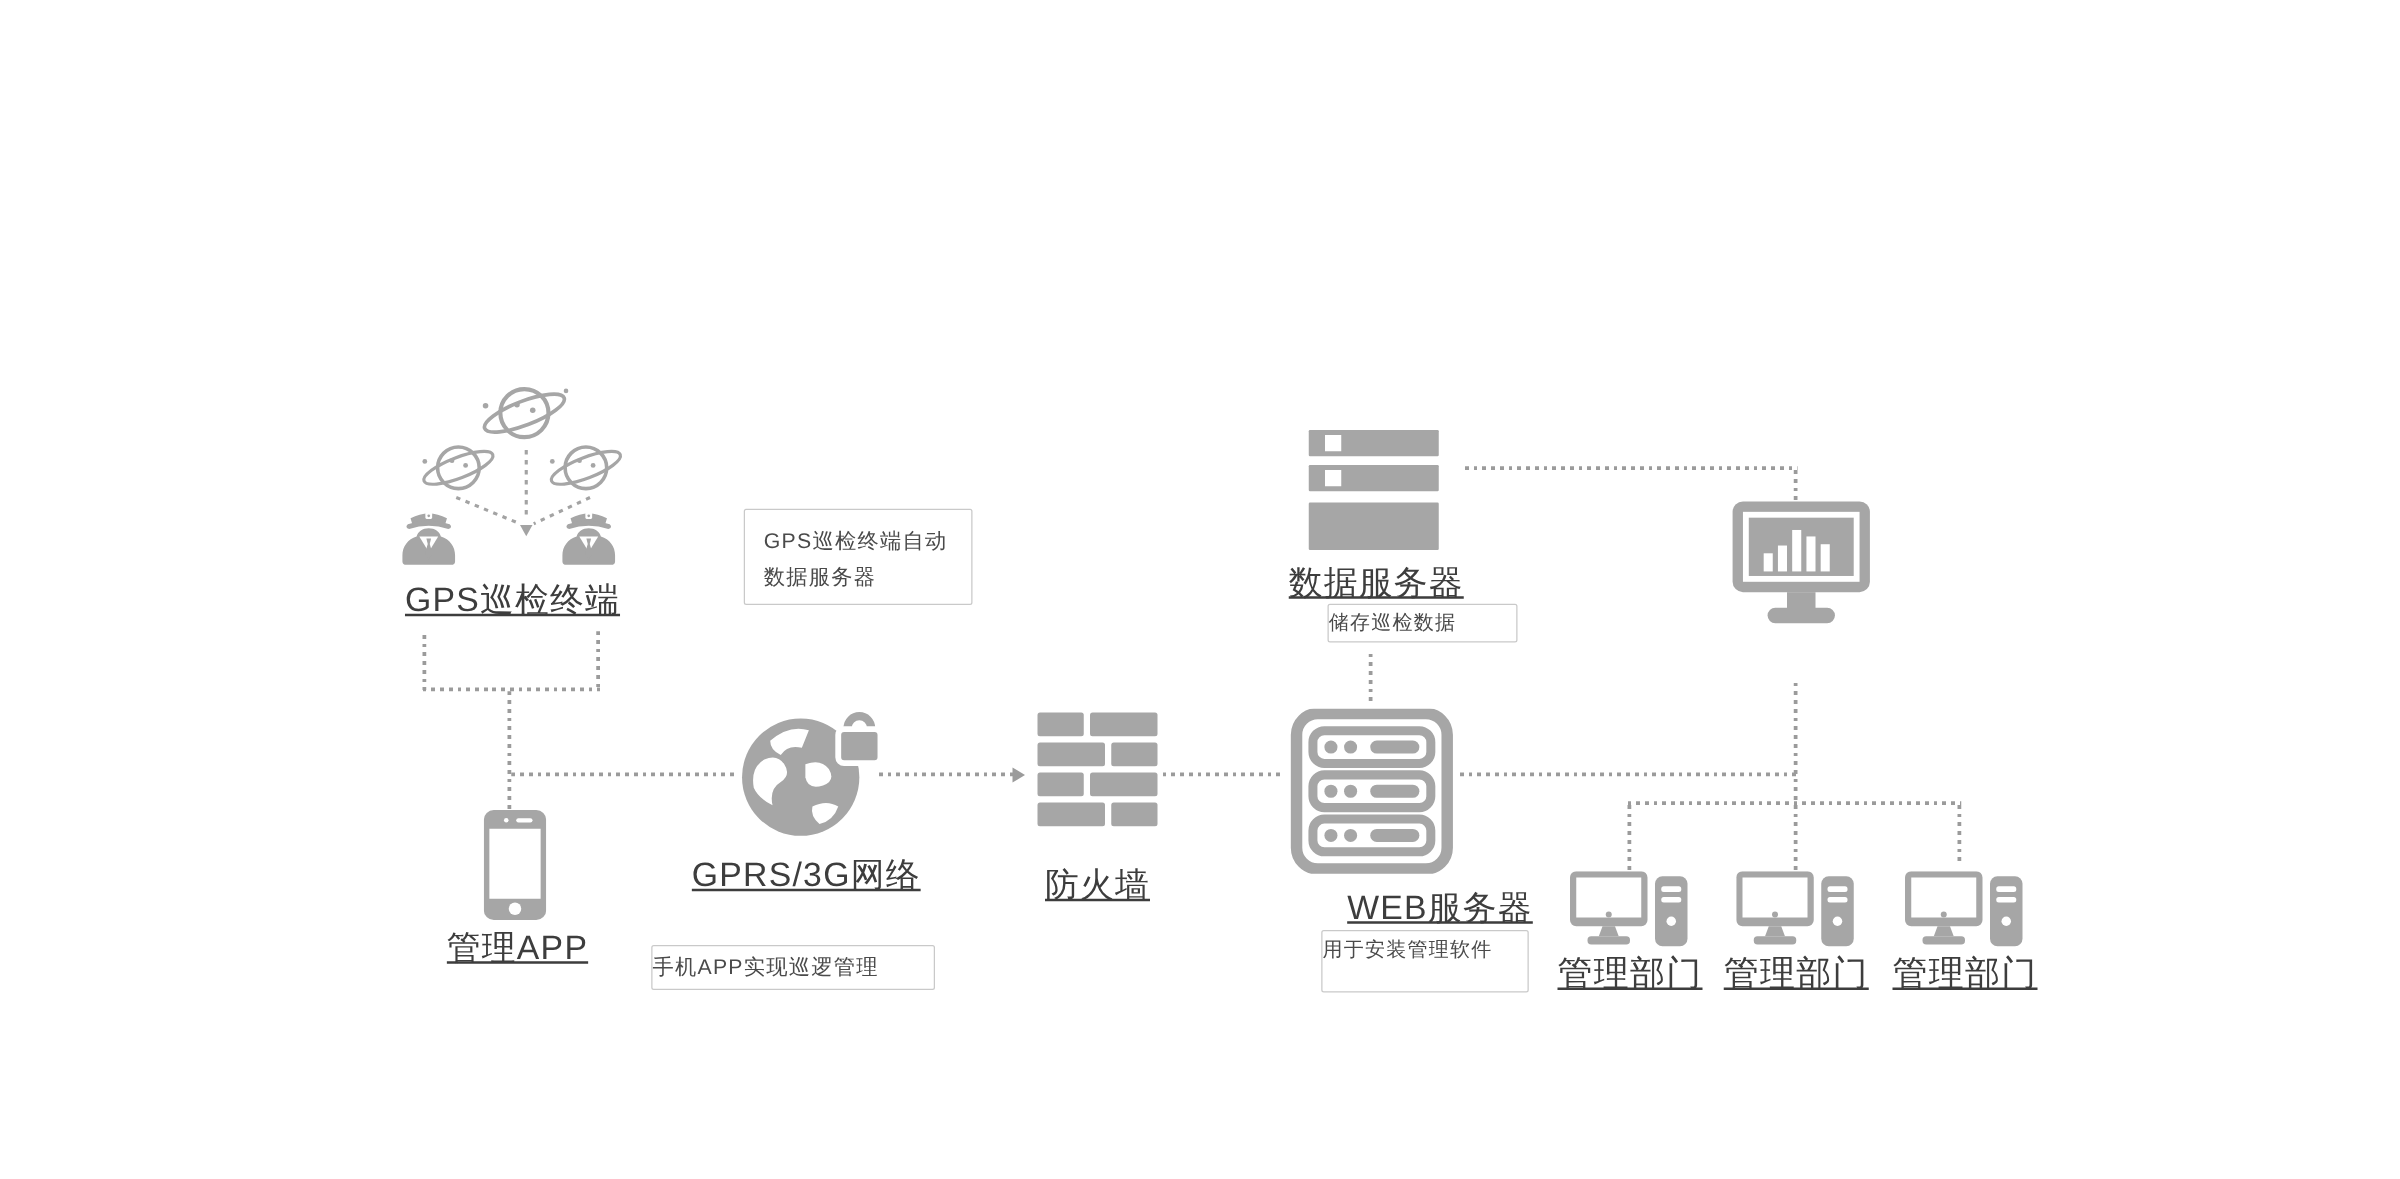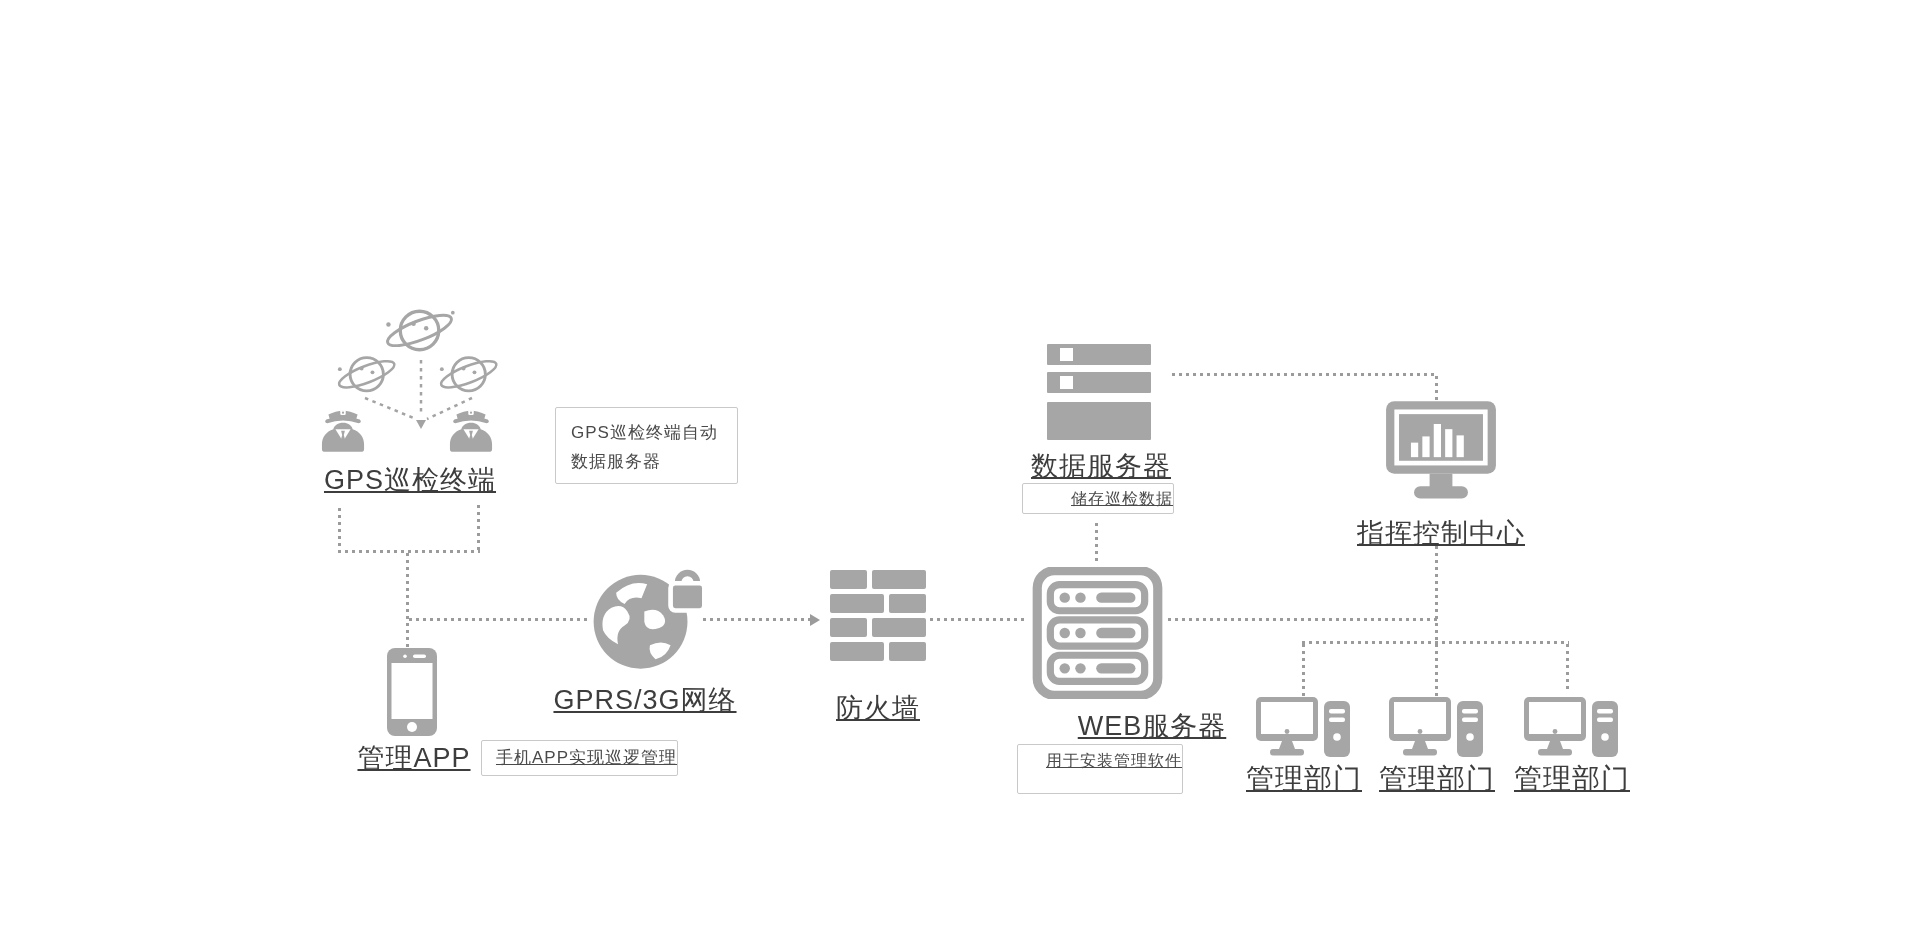--- a/index.html
+++ b/index.html
@@ -31,23 +31,24 @@
 
   .note-box {
     position: absolute;
     background: #ffffff;
     border: 1px solid var(--note_border, #c9c9c9);
     border-radius: 2px;
     color: var(--note_text, #4a4a4a);
     font-size: 17px;
     letter-spacing: 1px;
     white-space: nowrap;
+    margin-left: 40px;
   }
   .note-box.two-line { padding: 10px 0 0 15px; line-height: 29px; }
-  .note-box.centered { text-align: right; text-decoration: underline; }
+  .note-box.centered { text-align: left; }
 
   
   .dot-h {
     position: absolute;
     height: 3px;
     background: repeating-linear-gradient(to right,
       var(--line_gray, #9b9b9b) 0 3px, transparent 3px 7px);
   }
   .dot-v {
     position: absolute;
@@ -168,21 +169,21 @@
 
   <svg class="abs" style="left:387px;top:648px" width="50" height="88" viewBox="0 0 50 88">
     <rect class="ic-fill" x="0" y="0" width="50" height="88" rx="8"></rect>
     <rect class="ic-white" x="4.5" y="15" width="41" height="56"></rect>
     <rect class="ic-white" x="26" y="6.5" width="13" height="3.5" rx="1.75"></rect>
     <circle class="ic-white" cx="18" cy="8.2" r="1.8"></circle>
     <circle class="ic-white" cx="25" cy="79" r="5"></circle>
   </svg>
   <div class="node-label" style="left:354px;top:740px;width:120px">管理APP</div>
 
-  <div class="note-box centered" style="left:481px;top:740px;width:197px;height:36px;line-height:34px">手机APP实现巡逻管理</div>
+  <div class="note-box centered" style="left:481px;top:756px;width:227px;height:36px;line-height:34px">手机APP实现巡逻管理</div>
 
   <svg class="abs" style="left:588px;top:562px" width="122" height="112" viewBox="0 0 130 118">
     <circle class="ic-fill" cx="56" cy="63" r="50"></circle>
     <path class="ic-white" d="M30 32 Q46 18 63 23 L57 38 Q45 35 39 44 Q30 40 30 32 Z"></path>
     <path class="ic-white" d="M16 72 Q13 55 25 48 Q36 43 42 52 Q48 61 39 67 Q29 73 32 87 Q20 81 16 72 Z"></path>
     <path class="ic-white" d="M60 52 Q73 47 80 56 Q86 66 75 70 Q62 74 60 63 Z"></path>
     <path class="ic-white" d="M66 88 Q78 82 88 88 Q84 100 72 103 Q64 96 66 88 Z"></path>
 
     <path d="M96 24 v-3 a10 10 0 0 1 20 0 v3" fill="none" stroke="#ffffff" stroke-width="16"></path>
     <path class="ic-stroke" d="M96 24 v-3 a10 10 0 0 1 20 0 v3" stroke-width="7"></path>
@@ -254,21 +255,20 @@
     <rect class="ic-white" x="10" y="8" width="90" height="54"></rect>
     <rect class="ic-fill" x="14.5" y="12.5" width="81" height="45"></rect>
     <rect class="ic-white" x="26" y="40" width="7" height="14"></rect>
     <rect class="ic-white" x="37" y="34" width="7" height="20"></rect>
     <rect class="ic-white" x="48" y="22" width="7" height="32"></rect>
     <rect class="ic-white" x="59" y="27" width="7" height="27"></rect>
     <rect class="ic-white" x="70" y="33" width="7" height="21"></rect>
     <rect class="ic-fill" x="44" y="70" width="22" height="13"></rect>
     <rect class="ic-fill" x="29" y="82" width="52" height="12" rx="6"></rect>
   </svg>
-  <div class="node-label" style="left:1331px;top:515px;width:220px">指挥控制中心</div>
 
   <svg class="abs" style="left:1256px;top:697px" width="95" height="64" viewBox="0 0 95 64">
     <rect class="ic-fill" x="0" y="0" width="62" height="44" rx="5"></rect>
     <rect class="ic-white" x="5" y="5" width="52" height="32"></rect>
     <circle class="ic-fill" cx="31" cy="34.5" r="2.4"></circle>
     <path class="ic-fill" d="M26 44 L36 44 L39 52 L23 52 Z"></path>
     <rect class="ic-fill" x="14" y="52" width="34" height="6.5" rx="3"></rect>
     <rect class="ic-fill" x="68" y="4" width="26" height="56" rx="6"></rect>
     <rect class="ic-white" x="73" y="12" width="16" height="4.5" rx="2"></rect>
     <rect class="ic-white" x="73" y="20.5" width="16" height="4.5" rx="2"></rect>

